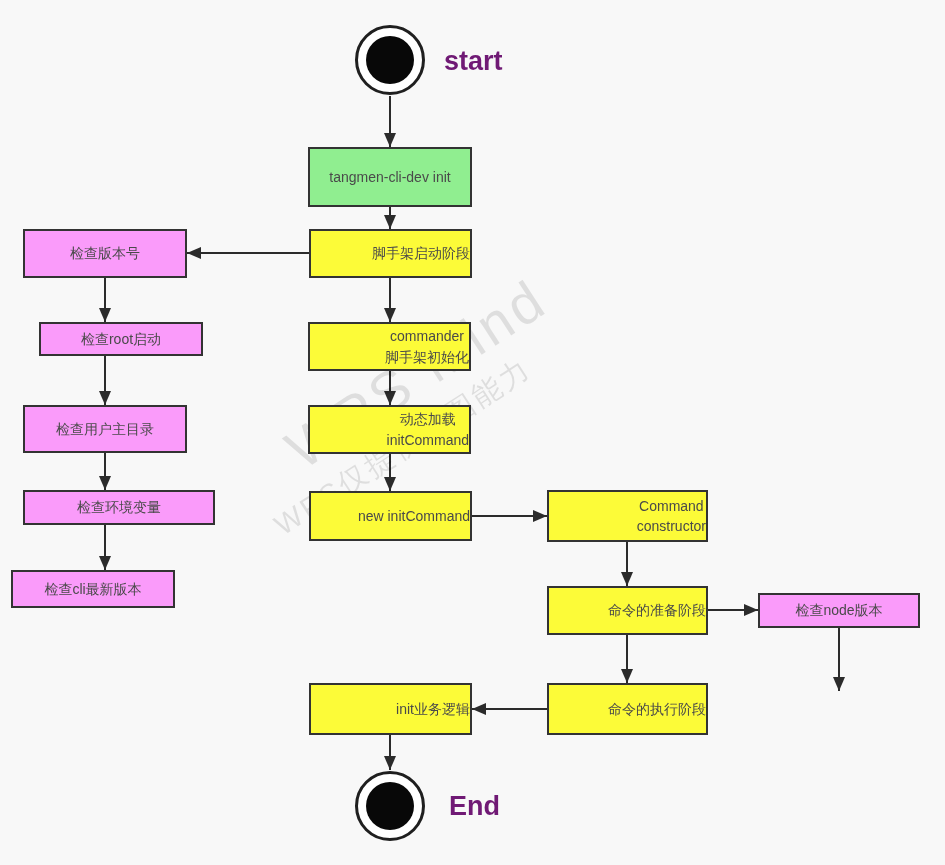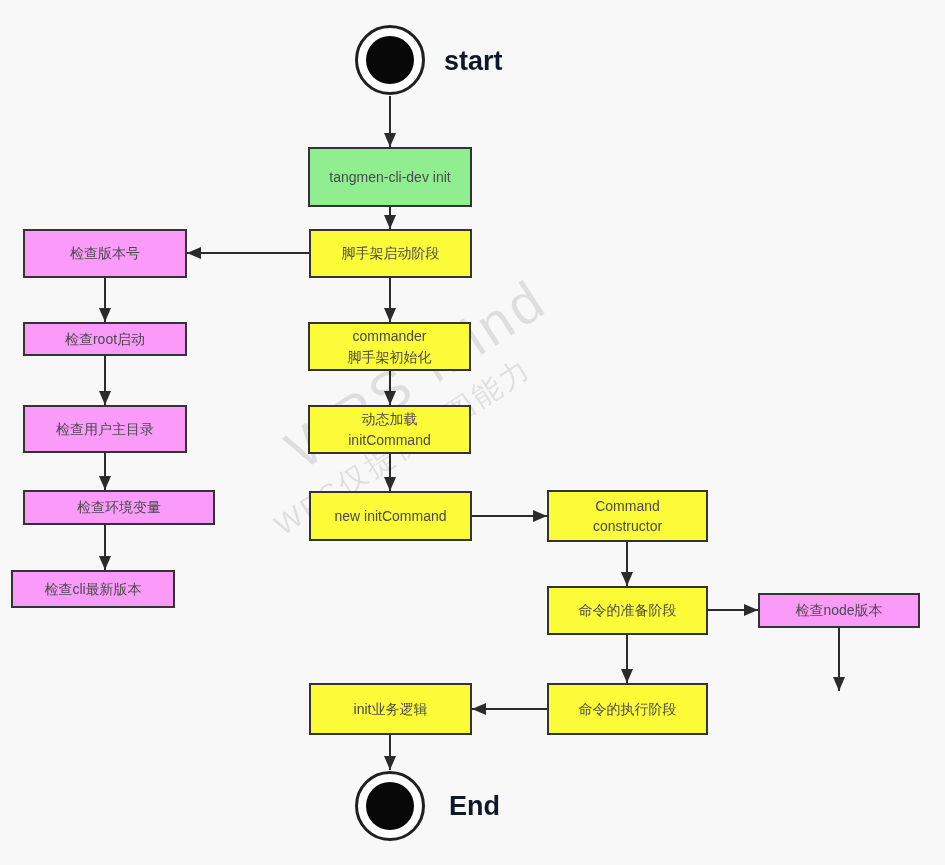--- a/index.html
+++ b/index.html
@@ -16,33 +16,33 @@
     overflow:hidden;
   }
   .connector-layer{position:absolute;left:0;top:0;width:945px;height:865px;}
   .connector-layer line{stroke:var(--line);stroke-width:2;}
   .node{
     position:absolute;box-sizing:border-box;border:2px solid var(--border);
     display:flex;align-items:center;justify-content:center;text-align:center;
     font-size:14px;color:var(--ink);white-space:pre-line;line-height:1.45;
     z-index:2;
   }
-  .node.yellow{background:var(--yellow);}
+  .node.yellow{background:var(--yellow);justify-content:flex-end;}
   .node.pink{background:var(--pink);}
   .node.green{background:var(--green);}
   .terminator{
     position:absolute;box-sizing:border-box;width:70px;height:70px;
     border:3px solid #1f1f1f;border-radius:50%;background:#ffffff;
     display:flex;align-items:center;justify-content:center;z-index:2;
   }
   .terminator .dot{
     width:48px;height:48px;border-radius:50%;background:#080808;
   }
   .terminator-label{
-    position:absolute;font-weight:bold;font-size:27px;color:#0f172a;z-index:2;
+    position:absolute;font-weight:bold;font-size:27px;color:#701a75;z-index:2;
   }
   .watermark{
     position:absolute;left:225px;top:330px;width:430px;
     transform:rotate(-33deg);color:rgba(0,0,0,0.10);
     pointer-events:none;z-index:1;user-select:none;
   }
   .watermark .wm-line1{
     font-size:56px;letter-spacing:4px;padding-left:52px;white-space:nowrap;
   }
   .watermark .wm-line2{
@@ -94,21 +94,21 @@
   </div>
 
   <div class="node yellow" style="left:309px;top:229px;width:163px;height:49px;">
     <span>脚手架启动阶段</span>
   </div>
 
   <div class="node pink" style="left:23px;top:229px;width:164px;height:49px;">
     <span>检查版本号</span>
   </div>
 
-  <div class="node pink" style="left:23px;top:322px;width:164px;height:34px;">
+  <div class="node pink" style="left:39px;top:322px;width:164px;height:34px;">
     <span>检查root启动</span>
   </div>
 
   <div class="node pink" style="left:23px;top:405px;width:164px;height:48px;">
     <span>检查用户主目录</span>
   </div>
 
   <div class="node pink" style="left:23px;top:490px;width:192px;height:35px;">
     <span>检查环境变量</span>
   </div>

